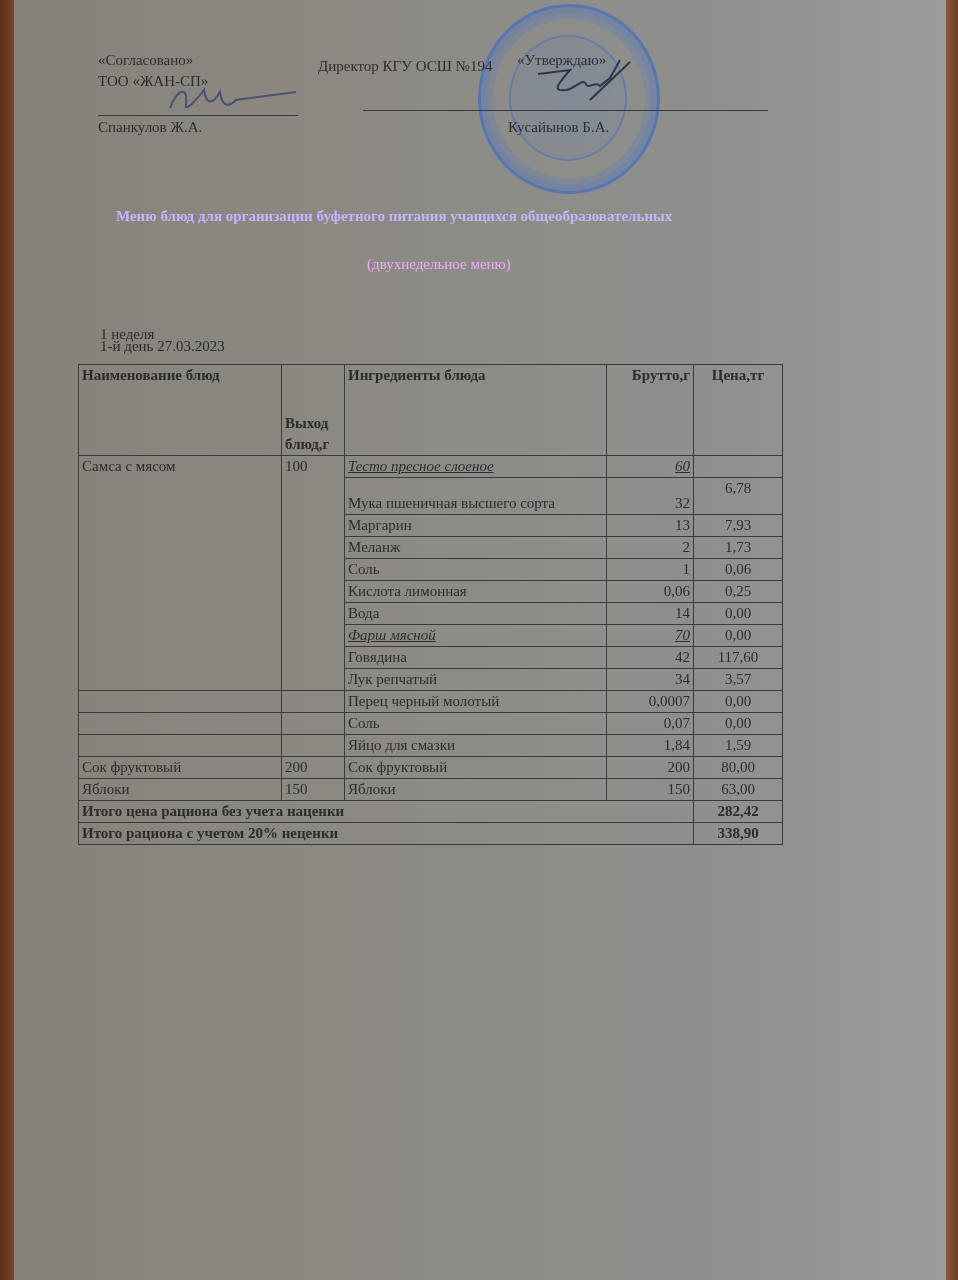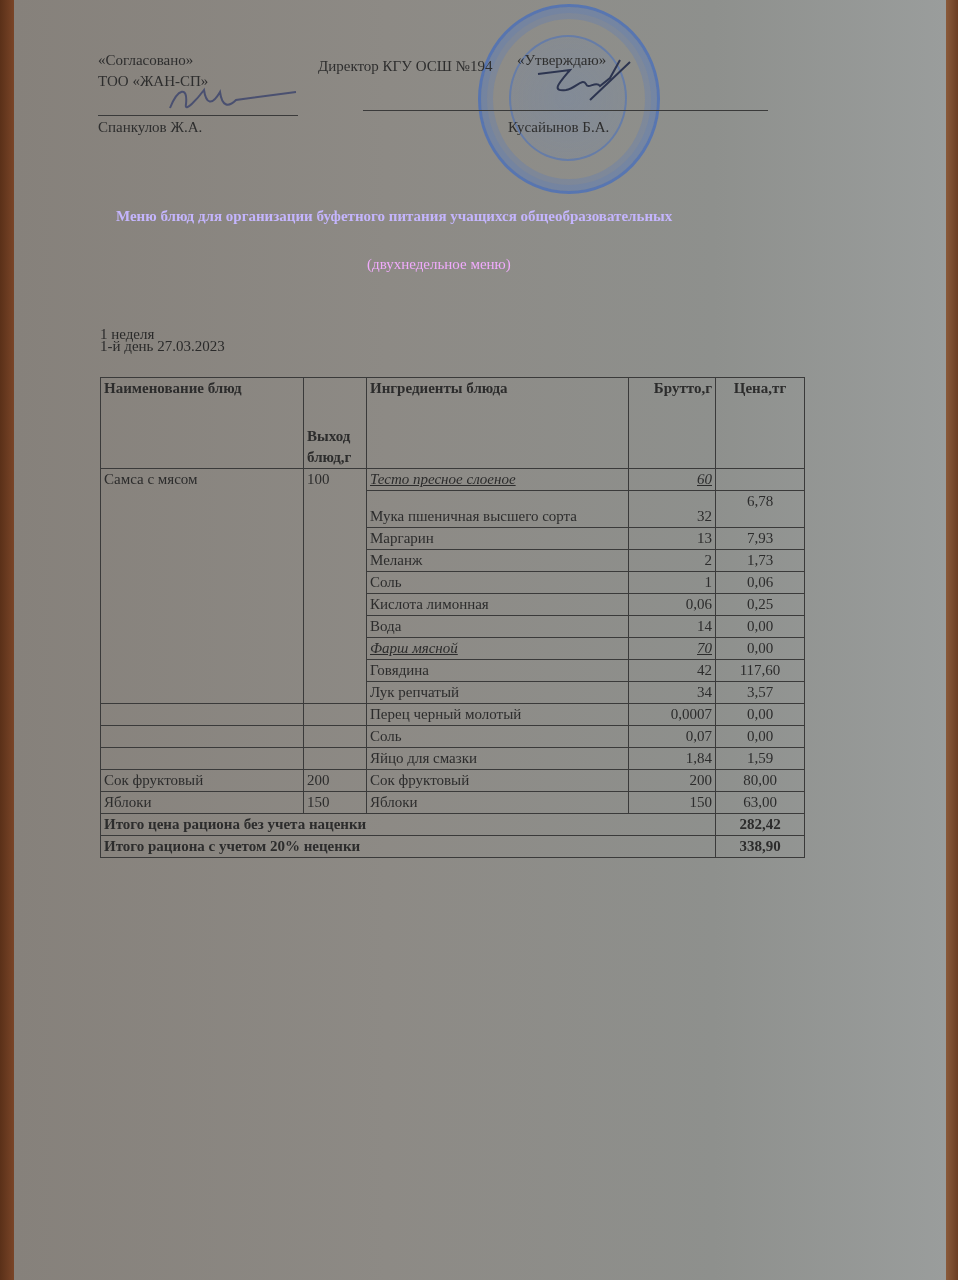--- a/index.html
+++ b/index.html
@@ -28,22 +28,22 @@
     .stamp-inner {
       position: absolute; left: 28px; top: 28px; width: 114px; height: 122px; border-radius: 50%;
       border: 2px solid rgba(70,110,190,0.5);
       background: radial-gradient(circle, rgba(90,130,200,0.22), rgba(90,130,200,0.08));
     }
     .sig { position: absolute; }
     .title { font-size: 15px; font-weight: bold; color: #c4b5fd; }
     .subtitle { font-size: 15px; color: #f0abfc; }
     .week { font-size: 15px; font-weight: normal; color: #2a2a2a; }
     table.menu {
-      position: absolute; left: 100px; top: 364px;
-      border-collapse: collapse; font-size: 15px; color: #2c2c2c; margin-top: 13px;
+      position: absolute; left: 78px; top: 364px;
+      border-collapse: collapse; font-size: 15px; color: #2c2c2c;
     }
     table.menu td {
       border: 1.5px solid #3a3a3a; padding: 0 3px; vertical-align: top; height: 21px; line-height: 21px;
     }
     table.menu thead td { font-weight: bold; }
     .c1 { width: 196px; }
     .c2 { width: 56px; }
     .c3 { width: 255px; }
     .c4 { width: 80px; text-align: right; }
     .c5 { width: 82px; text-align: center; }

